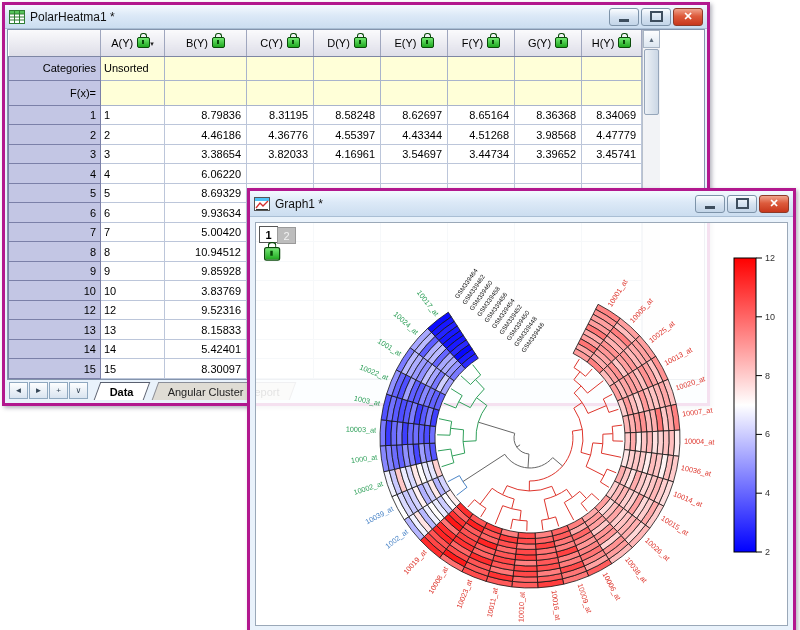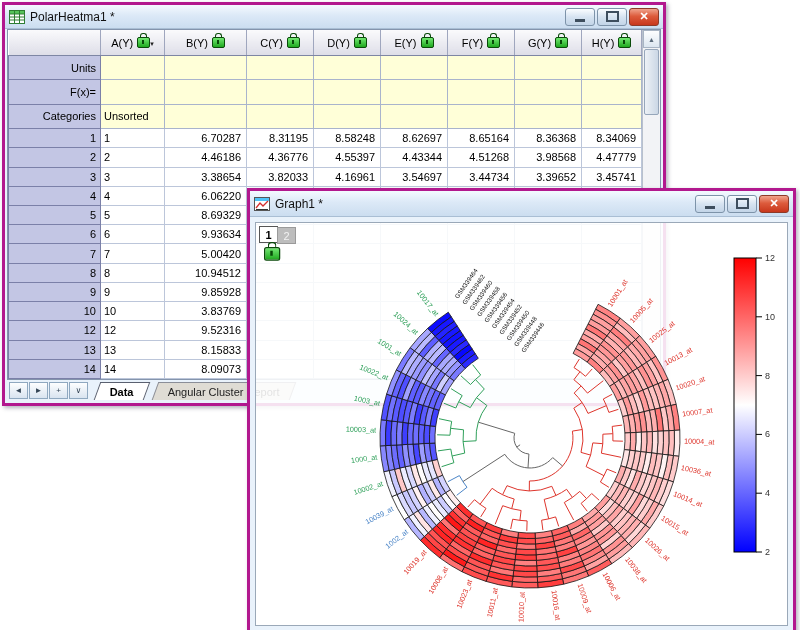--- a/index.html
+++ b/index.html
@@ -12,21 +12,21 @@
     border-bottom:1px solid #A9BED4;display:flex;align-items:center;padding:0 4px;box-sizing:border-box;}
   .title-text{font-size:12px;color:#111;margin-left:5px;white-space:nowrap;}
   .winbtns{margin-left:auto;display:flex;gap:2px;}
   .wbtn{width:28px;height:16px;border:1px solid #7D93A9;border-radius:3px;
     background:linear-gradient(#FBFDFF,#D6E3F1 50%,#C3D5E8);display:flex;align-items:center;justify-content:center;}
   .wbtn .bar{width:10px;height:3px;background:#3E4E5E;margin-top:7px;}
   .wbtn .box{width:9px;height:7px;border:2px solid #3E4E5E;}
   .wbtn.close{background:linear-gradient(#F0A38C,#DD5B3C 45%,#C8371C);border-color:#8E3A28;}
   .wbtn.close span{color:#fff;font-size:11px;font-weight:bold;line-height:1;}
   
-  #ws-window{left:2px;top:2px;width:658px;height:398px;background:#E9F2FB;}
+  #ws-window{left:2px;top:2px;width:658px;height:398px;background:#E9F2FB;padding-left:44px;}
   #ws-tablewrap{position:absolute;top:24px;left:2px;right:2px;bottom:23px;background:#fff;
     border:1px solid #8494AC;display:flex;overflow:hidden;}
   table.ws{border-collapse:collapse;table-layout:fixed;font-size:11px;color:#000;flex:0 0 auto;}
   table.ws td{overflow:hidden;white-space:nowrap;box-sizing:border-box;}
   td.corner,td.colhdr{height:20px;background:linear-gradient(#FAFAFC,#DEDEE8);
     border-right:1px solid #9FA6BE;border-bottom:1px solid #7E86A4;text-align:right;padding:0 3px;}
   td.colhdr{text-align:center;}
   td.rowhdr{background:#C3C6E4;border:1px solid #7B80A8;text-align:right;padding-right:4px;}
   tr.metarow td{height:19px;}
   tr.datarow td{height:15px;}
@@ -117,56 +117,45 @@
               <td class="colhdr"><span>A(Y)</span><span class="lock"></span><span class="sortmark">▾</span></td>
               <td class="colhdr"><span>B(Y)</span><span class="lock"></span></td>
               <td class="colhdr"><span>C(Y)</span><span class="lock"></span></td>
               <td class="colhdr"><span>D(Y)</span><span class="lock"></span></td>
               <td class="colhdr"><span>E(Y)</span><span class="lock"></span></td>
               <td class="colhdr"><span>F(Y)</span><span class="lock"></span></td>
               <td class="colhdr"><span>G(Y)</span><span class="lock"></span></td>
               <td class="colhdr"><span>H(Y)</span><span class="lock"></span></td>
             </tr>
             <tr class="metarow">
-              <td class="rowhdr">Units</td>
-              <td class="metacell"></td>
+              <td class="rowhdr">Categories</td>
+              <td class="metacell">Unsorted</td>
               <td class="metacell"></td>
               <td class="metacell"></td>
               <td class="metacell"></td>
               <td class="metacell"></td>
               <td class="metacell"></td>
               <td class="metacell"></td>
               <td class="metacell"></td>
             </tr>
             <tr class="metarow">
               <td class="rowhdr">F(x)=</td>
               <td class="metacell"></td>
               <td class="metacell"></td>
               <td class="metacell"></td>
               <td class="metacell"></td>
               <td class="metacell"></td>
               <td class="metacell"></td>
               <td class="metacell"></td>
               <td class="metacell"></td>
             </tr>
-            <tr class="metarow">
-              <td class="rowhdr">Categories</td>
-              <td class="metacell">Unsorted</td>
-              <td class="metacell"></td>
-              <td class="metacell"></td>
-              <td class="metacell"></td>
-              <td class="metacell"></td>
-              <td class="metacell"></td>
-              <td class="metacell"></td>
-              <td class="metacell"></td>
-            </tr>
             <tr class="datarow">
               <td class="rowhdr">1</td>
               <td class="acell">1</td>
-              <td class="ncell">6.70287</td>
+              <td class="ncell">8.79836</td>
               <td class="ncell">8.31195</td>
               <td class="ncell">8.58248</td>
               <td class="ncell">8.62697</td>
               <td class="ncell">8.65164</td>
               <td class="ncell">8.36368</td>
               <td class="ncell">8.34069</td>
             </tr>
             <tr class="datarow">
               <td class="rowhdr">2</td>
               <td class="acell">2</td>
@@ -284,21 +273,32 @@
               <td class="ncell"></td>
               <td class="ncell"></td>
               <td class="ncell"></td>
               <td class="ncell"></td>
               <td class="ncell"></td>
               <td class="ncell"></td>
             </tr>
             <tr class="datarow">
               <td class="rowhdr">14</td>
               <td class="acell">14</td>
-              <td class="ncell">8.09073</td>
+              <td class="ncell">5.42401</td>
+              <td class="ncell"></td>
+              <td class="ncell"></td>
+              <td class="ncell"></td>
+              <td class="ncell"></td>
+              <td class="ncell"></td>
+              <td class="ncell"></td>
+            </tr>
+            <tr class="datarow">
+              <td class="rowhdr">15</td>
+              <td class="acell">15</td>
+              <td class="ncell">8.30097</td>
               <td class="ncell"></td>
               <td class="ncell"></td>
               <td class="ncell"></td>
               <td class="ncell"></td>
               <td class="ncell"></td>
               <td class="ncell"></td>
             </tr>
           </tbody>
         </table>
       <div id="ws-vscroll">

